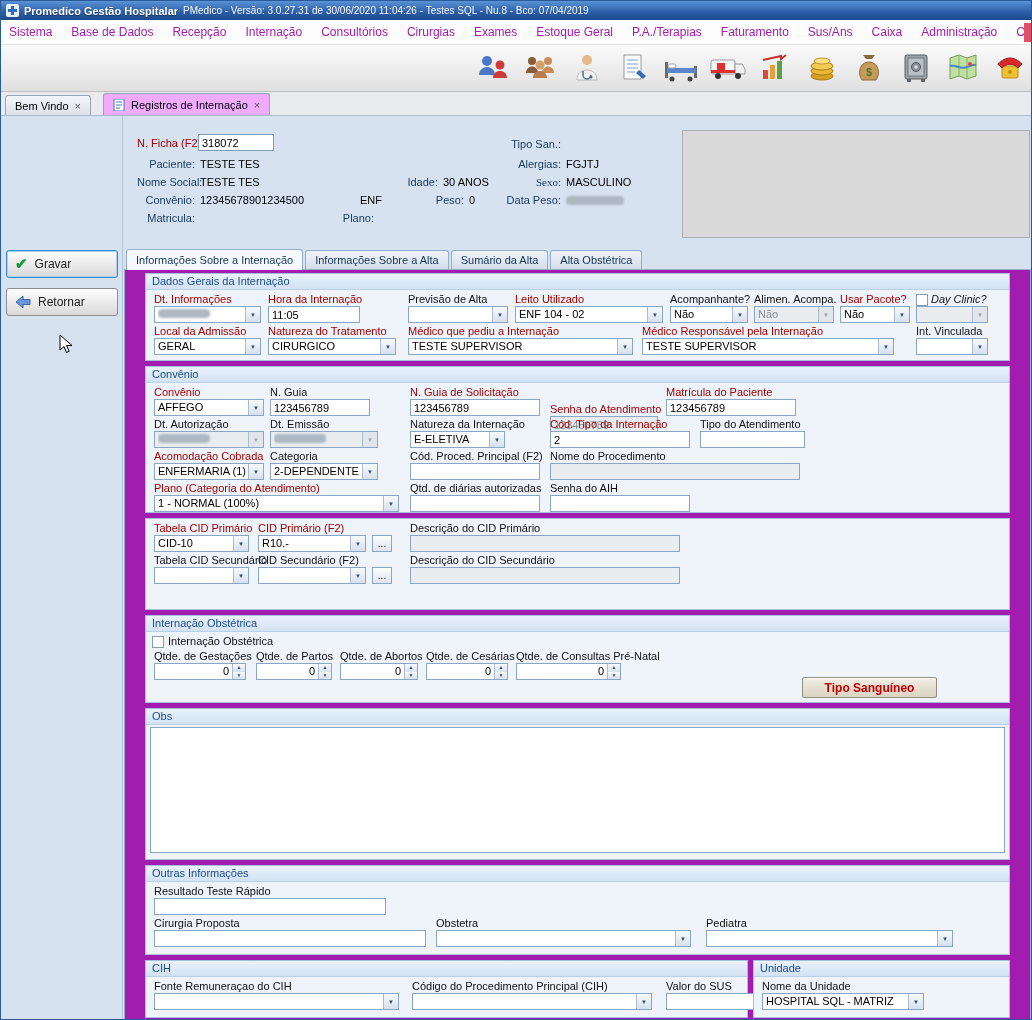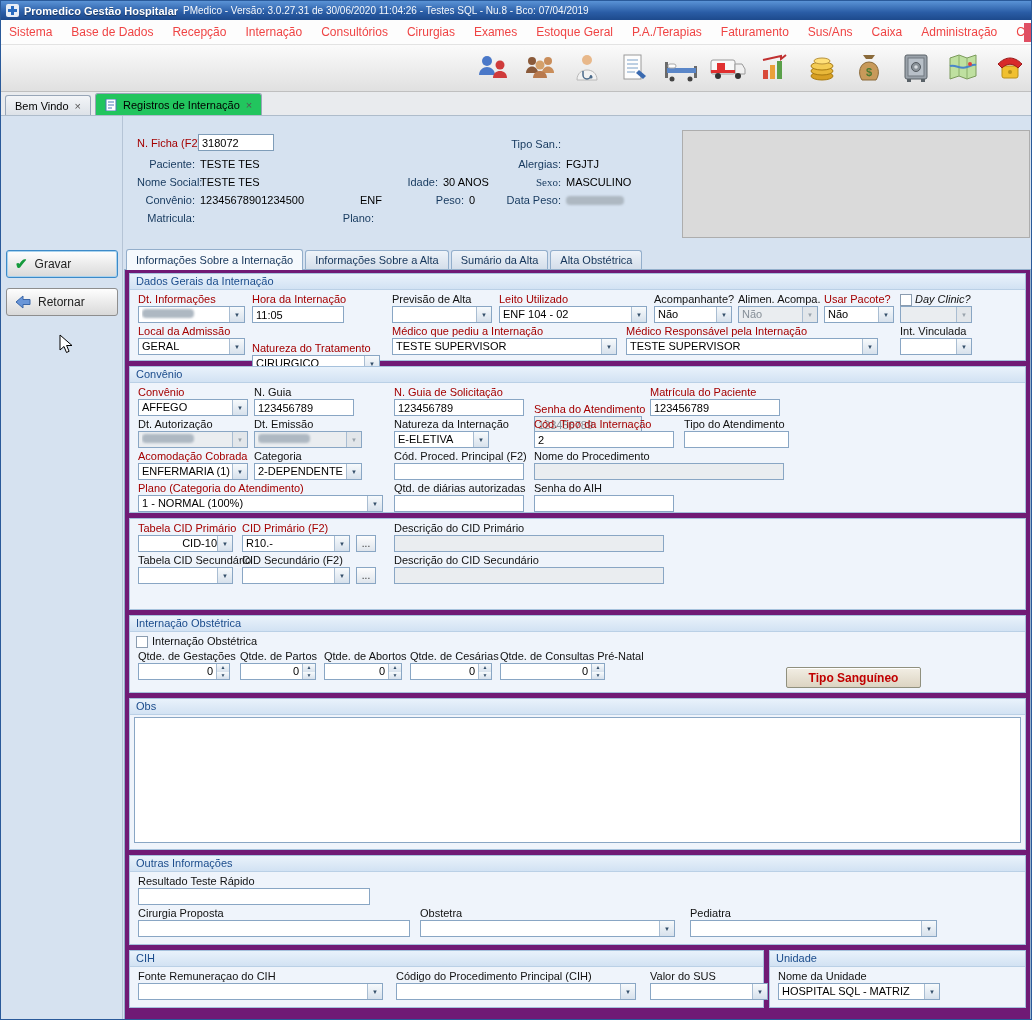--- a/index.html
+++ b/index.html
@@ -4,29 +4,29 @@
 <style>
   * { margin:0; padding:0; box-sizing:border-box; }
   html,body { width:1032px; height:1020px; }
   body { font-family:"Liberation Sans", sans-serif; font-size:11px; background:#d6e2f0; overflow:hidden; position:relative; border:1px solid #2a5a9a; }
   
   .titlebar { height:19px; background:linear-gradient(#5a93d6,#2a5da6 60%,#1d4a8c); display:flex; align-items:center; gap:5px; padding:0 5px; color:#fff; }
   .title-main { font-weight:bold; font-size:11px; text-shadow:0 1px 1px rgba(0,0,0,.45); white-space:nowrap; }
   .title-sub { font-size:10px; opacity:.95; white-space:nowrap; overflow:hidden; }
   
   .menubar { height:25px; background:#fdfdfd; display:flex; align-items:center; padding:0 8px; gap:19px; position:relative; border-bottom:1px solid #e3e3e3; }
-  .menu-item { font-size:12px; color:#ef4444; white-space:nowrap; }
+  .menu-item { font-size:12px; color:#a21caf; white-space:nowrap; }
   .menu-stripe { position:absolute; right:0; top:3px; width:7px; height:19px; background:#e04f63; }
   
   .toolbar { height:47px; background:linear-gradient(#fbfbfb,#e0e0e0); border-bottom:1px solid #bfbfbf; display:flex; align-items:center; justify-content:flex-end; gap:9px; padding:0 2px; }
   .tool-icon { width:38px; height:38px; display:flex; align-items:center; justify-content:center; }
   
-  .doc-tabs { height:24px; background:#e9ebee; display:flex; align-items:flex-end; padding:2px 4px 0; gap:4px; border-bottom:1px solid #aebccb; }
+  .doc-tabs { height:24px; background:#e9ebee; display:flex; align-items:flex-end; padding:2px 4px 0; gap:12px; border-bottom:1px solid #aebccb; }
   .doc-tab { height:20px; display:flex; align-items:center; gap:6px; padding:0 9px; border:1px solid #98a6b8; border-bottom:none; border-radius:3px 3px 0 0; background:linear-gradient(#f3f5f8,#dde2e8); white-space:nowrap; }
-  .doc-tab.active { background:#22c55e; height:22px; }
+  .doc-tab.active { background:#f0abfc; height:22px; }
   .tab-close { color:#555; font-size:11px; line-height:10px; }
   
   .workspace { position:relative; height:905px; background:#d6e2f0; }
   .sidebar { position:absolute; left:0; top:0; width:122px; height:100%; border-right:1px solid #b5c4d6; }
   .nophoto { position:absolute; left:8px; top:13px; width:92px; height:112px; background:#e6e6e6; border:1px solid #9e9e9e; display:flex; align-items:center; justify-content:center; color:#333; }
   .side-btn { position:absolute; left:5px; width:112px; height:28px; display:flex; align-items:center; gap:7px; padding:0 8px; border:1px solid #8e8e8e; border-radius:3px; background:linear-gradient(#fefefe,#d9d9d9); font-size:12px; color:#222; }
   .side-btn.focused { border:1px solid #3c8ac8; box-shadow:0 0 0 1px #a8d2ee inset; }
   .chk-glyph { color:#159a3c; font-size:15px; font-weight:bold; }
   .cursor { position:absolute; left:58px; top:218px; z-index:50; }
   
@@ -36,21 +36,21 @@
   .pl.ra { text-align:right;padding-left:13px; }
   .pv { position:absolute; color:#000; white-space:nowrap; }
   .red { color:#a40000 !important; }
   .ficha-input { position:absolute; left:74px; top:18px; width:76px; height:17px; border:1px solid #7f9db9; background:#fff; font-family:inherit; font-size:11px; padding:0 3px; }
   .photo-panel { position:absolute; left:558px; top:14px; width:348px; height:108px; background:#dadada; border:1px solid #adadad; }
   .blob { display:inline-block; width:52px; height:9px; border-radius:4px; background:#aeb8c2; filter:blur(1.2px); }
   
   .page-tabs { height:21px; display:flex; align-items:flex-end; padding-left:2px; }
   .ptab { height:19px; display:flex; align-items:center; padding:0 9px; margin-right:2px; border:1px solid #93aecb; border-bottom:none; border-radius:3px 3px 0 0; background:linear-gradient(#eef3f9,#d4deea); color:#15355a; white-space:nowrap; }
   .ptab.active { background:#f5f9fd; height:21px; margin-bottom:-1px; z-index:2; }
-  .page { flex:1; border:1px solid #94afcb; background:#701a75; padding:3px 4px; overflow:hidden; }
+  .page { flex:1; border:1px solid #94afcb; background:#a21caf; padding:3px 20px; overflow:hidden; }
   
   .group { border:1px solid #a6c1dc; background:#eff4fb; margin-bottom:5px; position:relative; }
   .group-title { height:16px; background:linear-gradient(#e9f2fb,#d2e2f3); border-bottom:1px solid #bad0e6; color:#1b4c8c; padding:1px 6px; white-space:nowrap; }
   .gbody { padding:2px 4px 3px; position:relative; }
   .frow { position:relative; height:31px; margin-top:1px; }
   .fld { position:absolute; top:0; }
   .lbl { display:block; height:13px; line-height:13px; white-space:nowrap; color:#111; }
   .input, .combo { height:17px; border:1px solid #89a6c4; background:#fff; font-size:11px; font-family:inherit; display:flex; align-items:center; padding-left:3px; color:#000; width:100%; }
   input.input { display:block; padding:0 3px; }
   .combo .cval { flex:1; overflow:hidden; white-space:nowrap; line-height:15px; }
@@ -357,21 +357,21 @@
             </div>
           </div>
           <div class="frow">
             <div class="fld" style="left:4px;width:107px;">
               <span class="lbl red">Local da Admissão</span>
               <div class="combo">
                 <span class="cval">GERAL</span>
                 <span class="cbtn">▼</span>
               </div>
             </div>
-            <div class="fld" style="left:118px;width:128px;margin-top:17px;">
+            <div class="fld" style="left:118px;width:128px;">
               <span class="lbl red">Natureza do Tratamento</span>
               <div class="combo">
                 <span class="cval">CIRURGICO</span>
                 <span class="cbtn">▼</span>
               </div>
             </div>
             <div class="fld" style="left:258px;width:225px;">
               <span class="lbl red">Médico que pediu a Internação</span>
               <div class="combo">
                 <span class="cval">TESTE SUPERVISOR</span>
@@ -495,21 +495,21 @@
               <span class="lbl">Senha do AIH</span>
               <input class="input" value="" style="">
             </div>
           </div>
         </div>
       </div>
 
       <div class="group" style="height:92px;">
         <div class="gbody">
           <div class="frow">
-            <div class="fld" style="left:4px;width:95px;text-align:right;">
+            <div class="fld" style="left:4px;width:95px;">
               <span class="lbl red">Tabela CID Primário</span>
               <div class="combo">
                 <span class="cval">CID-10</span>
                 <span class="cbtn">▼</span>
               </div>
             </div>
             <div class="fld" style="left:108px;width:108px;">
               <span class="lbl red">CID Primário (F2)</span>
               <div class="combo">
                 <span class="cval">R10.-</span>
@@ -543,21 +543,21 @@
               <div class="more-btn">...</div>
             </div>
             <div class="fld" style="left:260px;width:270px;">
               <span class="lbl">Descrição do CID Secundário</span>
               <input class="input disabled" value="" style="">
             </div>
           </div>
         </div>
       </div>
 
-      <div class="group" style="height:78px;">
+      <div class="group" style="height:88px;">
         <div class="group-title">Internação Obstétrica</div>
         <div class="gbody">
           <div style="height:15px;display:flex;align-items:center;gap:4px;padding-left:2px;">
             <span class="chkbox"></span>
             <span class="lbl">Internação Obstétrica</span>
           </div>
           <div class="frow">
             <div class="fld" style="left:4px;width:92px;">
               <span class="lbl">Qtde. de Gestações</span>
               <div class="spin">

